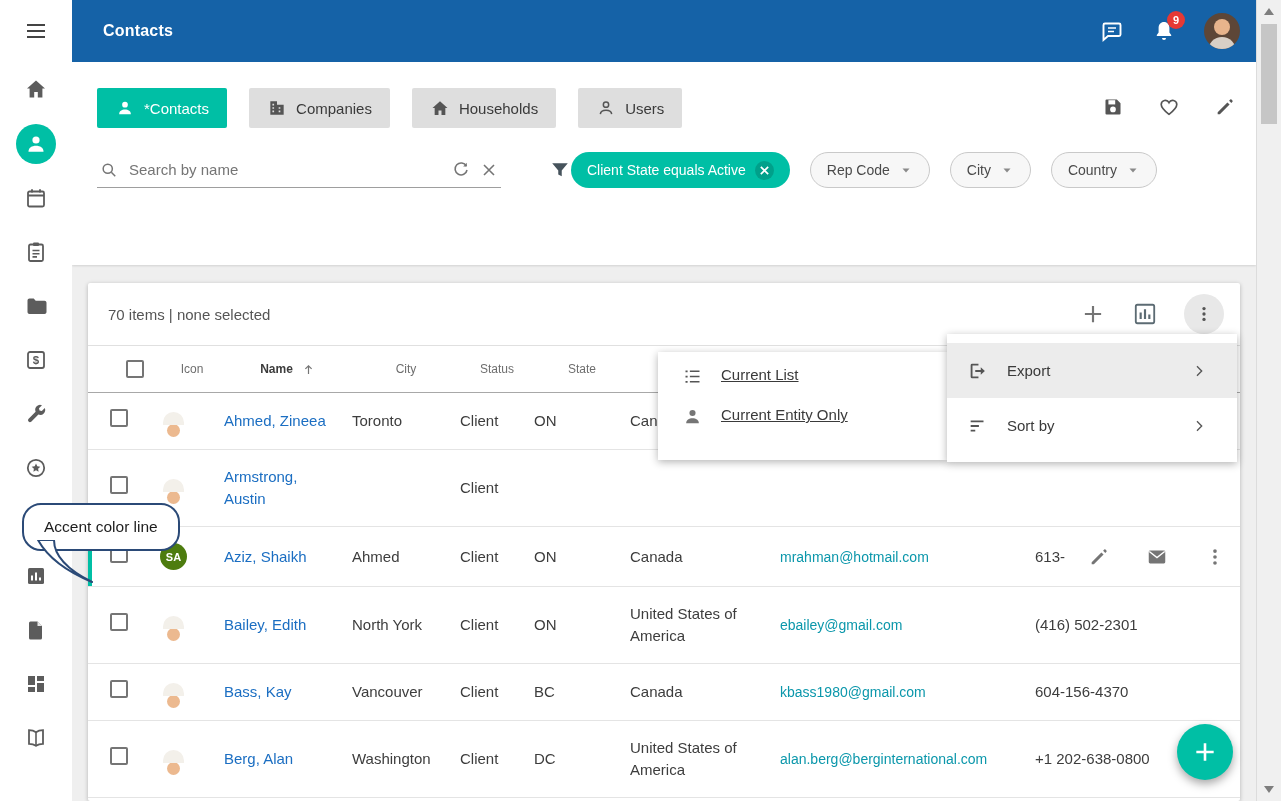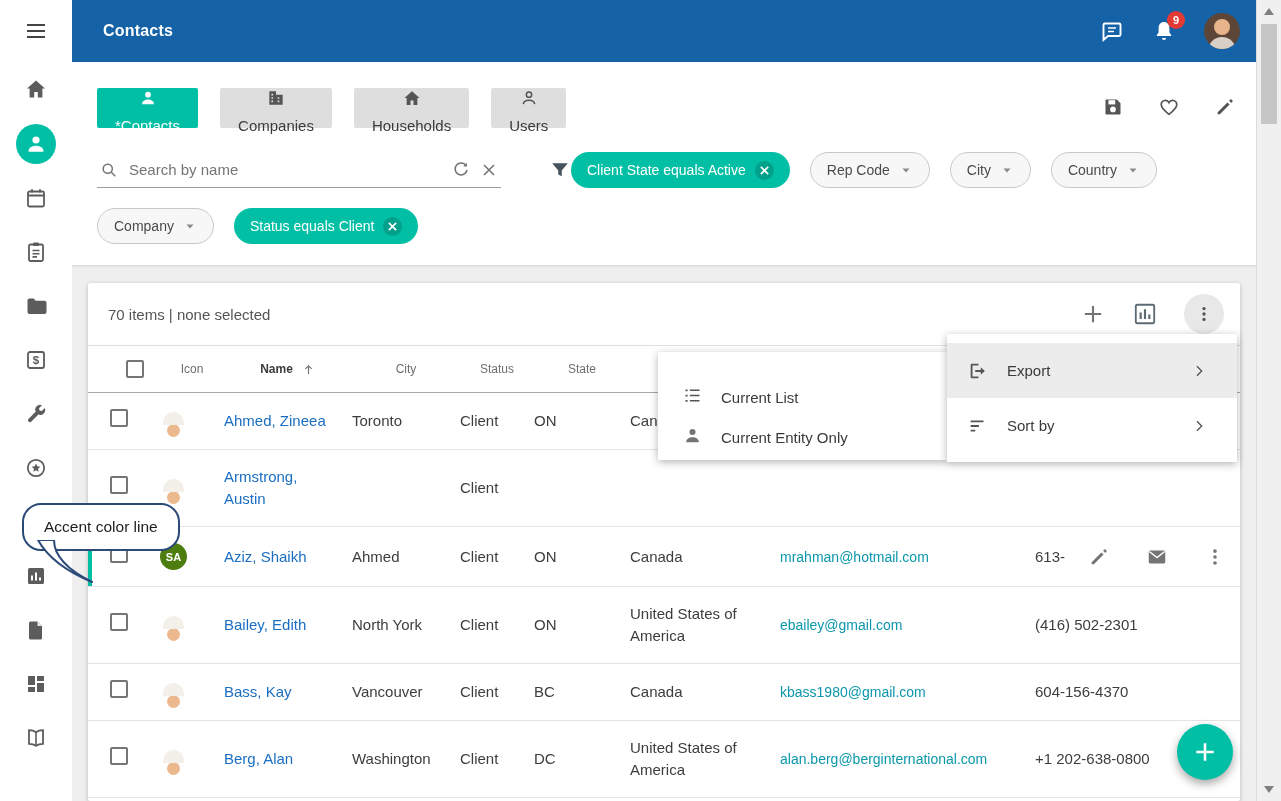--- a/index.html
+++ b/index.html
@@ -31,21 +31,21 @@
   .user-avatar::after{content:"";position:absolute;bottom:-4px;left:4px;width:28px;height:16px;
                border-radius:14px 14px 0 0;background:#d8cfc6;}
 
   
   .content{position:absolute;left:72px;right:25px;top:62px;bottom:0;background:#efefef;}
 
   .filter-panel{background:#fff;height:203px;position:relative;box-shadow:0 1px 2px rgba(0,0,0,.12);}
   .tabs-row{display:flex;gap:22px;padding:26px 0 0 25px;}
   .tab{display:flex;align-items:center;gap:9px;height:40px;padding:0 18px;border:none;
        background:#dedede;color:#3a3a3a;font-size:15px;font-weight:500;cursor:pointer;border-radius:2px;
-       font-family:inherit;flex-direction:column;}
+       font-family:inherit;}
   .tab svg{width:20px;height:20px;flex:none;}
   .tab.active{background:#00bfa5;color:#fff;}
   .view-actions{position:absolute;right:20px;top:34px;display:flex;gap:34px;align-items:center;}
   .view-actions .va-btn{width:22px;height:22px;cursor:pointer;}
 
   .search-row{display:flex;align-items:center;margin:22px 0 0 25px;height:40px;}
   .search-box{display:flex;align-items:center;gap:8px;width:404px;height:36px;
               border-bottom:1px solid #9e9e9e;padding:0 2px;}
   .search-box input{border:none;outline:none;flex:1;font-size:15px;color:#444;background:transparent;
               font-family:inherit;}
@@ -105,22 +105,22 @@
   
   .ctx-menu{position:absolute;left:947px;top:334px;width:290px;background:#fff;z-index:40;
         box-shadow:0 2px 8px rgba(0,0,0,.3);padding:9px 0;}
   .ctx-item{height:55px;display:flex;align-items:center;gap:18px;padding:0 30px 0 20px;
         font-size:15px;color:#3a3a3a;cursor:pointer;}
   .ctx-item.hl{background:#ececec;}
   .ctx-item .mi-icon{width:22px;height:22px;flex:none;}
   .ctx-item .chev{margin-left:auto;width:16px;height:16px;flex:none;}
   .ctx-submenu{position:absolute;left:658px;top:352px;width:289px;background:#fff;z-index:40;
         box-shadow:0 2px 8px rgba(0,0,0,.3);padding:14px 0;}
-  .sub-item{height:40px;display:flex;align-items:flex-end;gap:18px;padding:0 24px;font-size:15px;
-        color:#3a3a3a;cursor:pointer;}
+  .sub-item{height:40px;display:flex;align-items:flex-start;gap:18px;padding:0 24px;font-size:15px;
+        color:#3a3a3a;cursor:pointer;text-decoration:underline;}
   .sub-item .mi-icon{width:21px;height:21px;flex:none;}
 
   
   .callout{position:absolute;left:22px;top:503px;height:48px;padding:0 20px;background:#fff;
         border:2px solid #2b4a77;border-radius:19px;display:flex;align-items:center;
         font-size:15.5px;color:#1d1d1d;z-index:50;white-space:nowrap;}
   .callout-tail{position:absolute;left:30px;top:540px;width:70px;height:44px;z-index:51;}
 
   
   .fab{position:absolute;left:1177px;top:724px;width:56px;height:56px;border-radius:50%;border:none;
@@ -338,37 +338,20 @@
         </div>
         <div class="chip chip-dd">
           <span>Country</span>
           <span class="chip-caret">
             <svg viewBox="0 0 14 14">
                 <path d="M3.5 5.5h7l-3.5 4z" fill="#8a8a8a"></path>
               </svg></span>
         </div>
       </div>
 
-      <div class="chips-row2">
-        <div class="chip chip-dd">
-          <span>Company</span>
-          <span class="chip-caret">
-            <svg viewBox="0 0 14 14">
-                <path d="M3.5 5.5h7l-3.5 4z" fill="#8a8a8a"></path>
-              </svg></span>
-        </div>
-        <div class="chip chip-active">
-          <span>Status equals Client</span>
-          <span class="chip-close">
-            <svg viewBox="0 0 12 12">
-                <path d="M2 2l8 8M10 2 2 10" stroke="#fff" stroke-width="1.8"></path>
-              </svg>
-            </span>
-        </div>
-      </div>
     </section>
 
     <section class="card">
       <div class="card-toolbar">
         <span class="summary">70 items | none selected</span>
         <div class="toolbar-icons">
           <span class="tb-icon">
             <svg viewBox="0 0 24 24">
                 <path d="M12 4.5v15M4.5 12h15" stroke="#757575" stroke-width="2" fill="none"></path>
               </svg></span>

